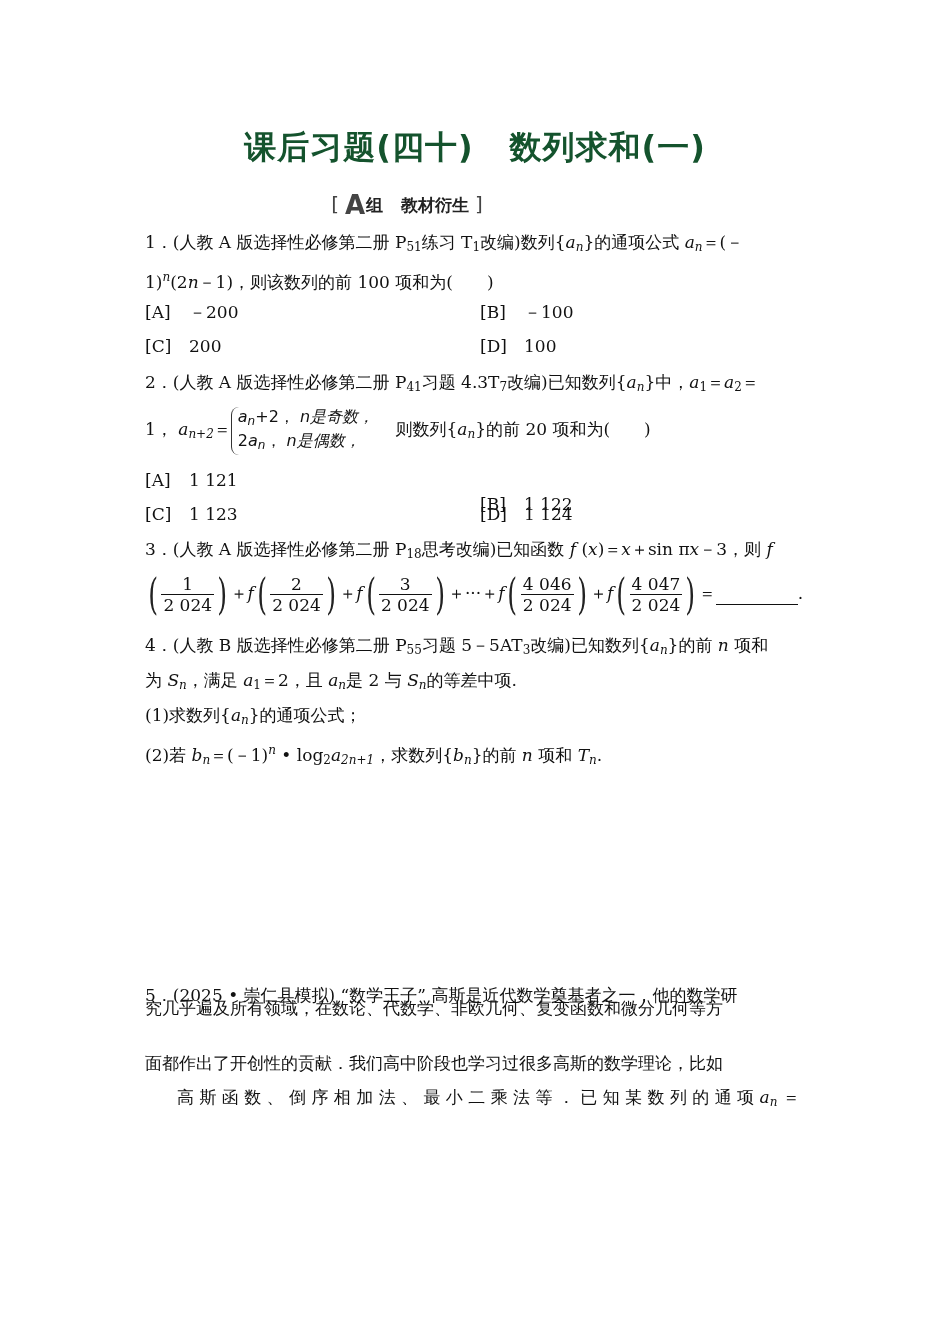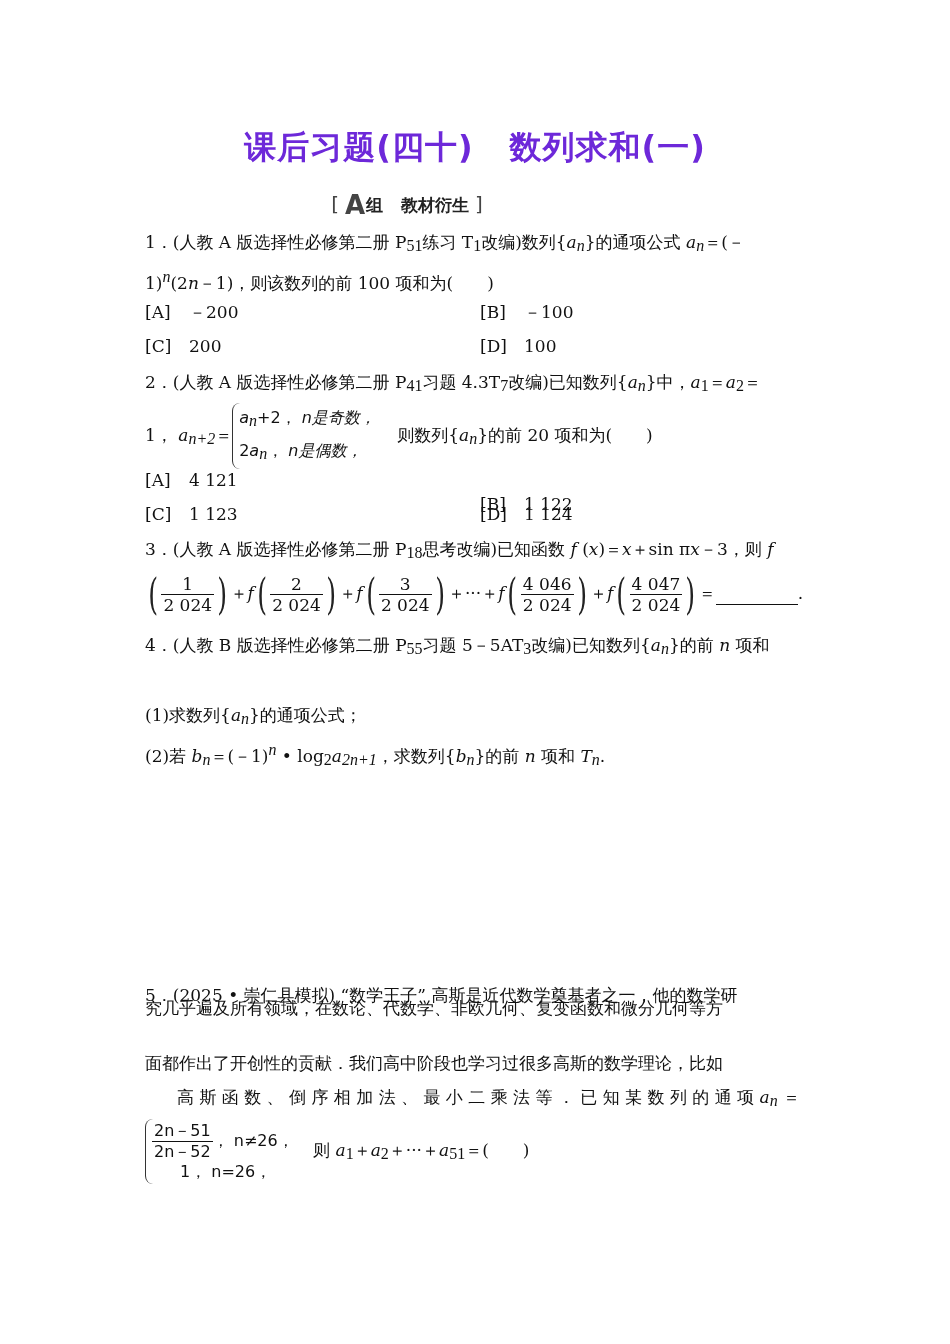--- a/index.html
+++ b/index.html
@@ -5,46 +5,46 @@
   html, body { margin: 0; padding: 0; background: #ffffff; }
   body {
     width: 950px; height: 1344px; position: relative; overflow: hidden;
     font-family: "DejaVu Serif", "Liberation Serif", serif;
     color: #111; font-size: 17px;
   }
   .page { position: absolute; left: 0; top: 0; width: 950px; height: 1344px; }
   .title {
     position: absolute; top: 126px; left: 0; width: 950px; text-align: center;
     font-family: "DejaVu Sans", "Liberation Sans", sans-serif; font-weight: bold;
-    font-size: 32px; letter-spacing: 1px; color: #6d28d9;
+    font-size: 32px; letter-spacing: 1px; color: #14532d;
   }
   .title .gap { display: inline-block; width: 36px; }
   .group-header {
     position: absolute; left: 0; width: 814px; text-align: center;
     font-family: "DejaVu Sans", "Liberation Sans", sans-serif; font-size: 17px; font-weight: bold; color: #222;
   }
   .group-header .br { font-weight: normal; color: #444; font-size: 20px; margin: 0 6px; }
   .group-header .letter {
     display: inline-block; font-size: 26px; font-weight: 900; color: #444;
     vertical-align: -3px; margin-right: 2px; letter-spacing: -1px;
   }
   .group-header .sep { display: inline-block; width: 18px; }
   .line {
     position: absolute; left: 145px; white-space: nowrap; font-size: 17px; line-height: 24px;
   }
   .opt { position: absolute; white-space: nowrap; font-size: 17px; line-height: 24px; }
   .opt .tag { display: inline-block; width: 44px; }
   i.v { font-style: italic; }
-  sub, sup { font-size: 16px; font-family: Liberation Serif, serif; }
+  sub, sup { font-size: 12px; }
   sub { vertical-align: -3px; }
   sup { vertical-align: 7px; }
   .brace-case {
     display: inline-block; vertical-align: middle; position: relative;
     border-left: 1.5px solid #333; border-radius: 8px 0 0 8px; padding-left: 6px;
-    font-family: "DejaVu Sans", "Liberation Sans", sans-serif; font-size: 16px; line-height: 30px;
+    font-family: "DejaVu Sans", "Liberation Sans", sans-serif; font-size: 16px; line-height: 20px;
   }
   .brace-case .it { font-style: italic; }
   .frac { display: inline-block; vertical-align: middle; text-align: center; line-height: 20px; }
   .frac .num { display: block; border-bottom: 1px solid #111; padding: 0 2px; }
   .frac .den { display: block; padding: 0 2px; }
   .paren {
     display: inline-block; vertical-align: middle; font-size: 42px; line-height: 44px;
     font-weight: 100; transform: scaleX(0.6); color: #222;
   }
   .blank { display: inline-block; width: 82px; border-bottom: 1px solid #111; height: 20px; vertical-align: middle; }
@@ -76,34 +76,37 @@
   <div class="line" style="top:370px;">
     <span>2．</span><span>(人教 A 版选择性必修第二册 P</span><sub>41</sub><span>习题 4.3T</span><sub>7</sub><span>改编)</span><span>已知数列{</span><i class="v">a</i><sub><i>n</i></sub><span>}中，</span><i class="v">a</i><sub>1</sub><span>＝</span><i class="v">a</i><sub>2</sub><span>＝</span>
   </div>
   <div class="line" style="top:403px;line-height:52px;">
     <span>1，</span> <i class="v">a</i><sub><i>n+2</i></sub><span>＝</span><span class="brace-case">
       <span style="display:block;"><span class="it">a</span><sub class="it">n</sub><span>+2，</span> <span class="it">n是奇数，</span></span>
       <span style="display:block;"><span>2</span><span class="it">a</span><sub class="it">n</sub><span>，</span> <span class="it">n是偶数，</span></span>
     </span>
     <span style="margin-left:16px;">则数列{</span><i class="v">a</i><sub><i>n</i></sub><span>}的前 20 项和为(　　)</span>
   </div>
-  <div class="opt" style="top:468px;left:145px;"><span class="tag">[A]</span><span>4 121</span></div>
+  <div class="opt" style="top:468px;left:145px;"><span class="tag">[A]</span><span>1 121</span></div>
   <div class="opt" style="top:492px;left:480px;"><span class="tag">[B]</span><span>1 122</span></div>
   <div class="opt" style="top:502px;left:145px;"><span class="tag">[C]</span><span>1 123</span></div>
   <div class="opt" style="top:502px;left:480px;"><span class="tag">[D]</span><span>1 124</span></div>
 
   <div class="line" style="top:537px;">
     <span>3．</span><span>(人教 A 版选择性必修第二册 P</span><sub>18</sub><span>思考改编)</span><span>已知函数 </span><i class="v">f</i><span> (</span><i class="v">x</i><span>)＝</span><i class="v">x</i><span>＋sin π</span><i class="v">x</i><span>－3，则 </span><i class="v">f</i>
   </div>
   <div class="line" style="top:568px;line-height:50px;">
     <span class="paren">(</span><span class="frac"><span class="num">1</span><span class="den">2 024</span></span><span class="paren">)</span><span>＋</span><i class="v">f</i><span class="paren">(</span><span class="frac"><span class="num">2</span><span class="den">2 024</span></span><span class="paren">)</span><span>＋</span><i class="v">f</i><span class="paren">(</span><span class="frac"><span class="num">3</span><span class="den">2 024</span></span><span class="paren">)</span><span>＋···＋</span><i class="v">f</i><span class="paren">(</span><span class="frac"><span class="num">4 046</span><span class="den">2 024</span></span><span class="paren">)</span><span>＋</span><i class="v">f</i><span class="paren">(</span><span class="frac"><span class="num">4 047</span><span class="den">2 024</span></span><span class="paren">)</span><span>＝</span><span class="blank"></span><span>.</span>
   </div>
 
   <div class="line" style="top:633px;">
     <span>4．</span><span>(人教 B 版选择性必修第二册 P</span><sub>55</sub><span>习题 5－5AT</span><sub>3</sub><span>改编)</span><span>已知数列{</span><i class="v">a</i><sub><i>n</i></sub><span>}的前 </span><i class="v">n</i><span> 项和</span>
+  </div>
+  <div class="line" style="top:668px;">
+    <span>为 </span><i class="v">S</i><sub><i>n</i></sub><span>，满足 </span><i class="v">a</i><sub>1</sub><span>＝2，且 </span><i class="v">a</i><sub><i>n</i></sub><span>是 2 与 </span><i class="v">S</i><sub><i>n</i></sub><span>的等差中项.</span>
   </div>
   <div class="line" style="top:703px;">
     <span>(1)求数列{</span><i class="v">a</i><sub><i>n</i></sub><span>}的通项公式；</span>
   </div>
   <div class="line" style="top:738px;">
     <span>(2)若 </span><i class="v">b</i><sub><i>n</i></sub><span>＝(－1)</span><sup><i>n</i></sup><span> • log</span><sub>2</sub><i class="v">a</i><sub><i>2n+1</i></sub><span>，求数列{</span><i class="v">b</i><sub><i>n</i></sub><span>}的前 </span><i class="v">n</i><span> 项和 </span><i class="v">T</i><sub><i>n</i></sub><span>.</span>
   </div>
 
 
   <div class="line" style="top:983px;">
@@ -111,21 +114,14 @@
   </div>
   <div class="line" style="top:996px;">
     <span>究几乎遍及所有领域，在数论、代数学、非欧几何、复变函数和微分几何等方</span>
   </div>
   <div class="line" style="top:1051px;">
     <span>面都作出了开创性的贡献．我们高中阶段也学习过很多高斯的数学理论，比如</span>
   </div>
   <div class="line" style="top:1085px;margin-left:32px;">
     <span>高 斯 函 数 、 倒 序 相 加 法 、 最 小 二 乘 法 等 ． 已 知 某 数 列 的 通 项 </span><i class="v">a</i><sub><i>n</i></sub><span> ＝</span>
   </div>
-  <div class="line" style="top:1115px;line-height:70px;">
-    <span class="brace-case" style="line-height:20px;padding-top:2px;padding-bottom:2px;">
-      <span style="display:block;"><span class="frac"><span class="num">2n－51</span><span class="den">2n－52</span></span><span>，  n≠26，</span></span>
-      <span style="display:block;padding-left:28px;">1，  n=26，</span>
-    </span>
-    <span style="margin-left:14px;">则 </span><i class="v">a</i><sub>1</sub><span>＋</span><i class="v">a</i><sub>2</sub><span>＋···＋</span><i class="v">a</i><sub>51</sub><span>＝(　　)</span>
-  </div>
 
 </div>
 
 </body></html>

